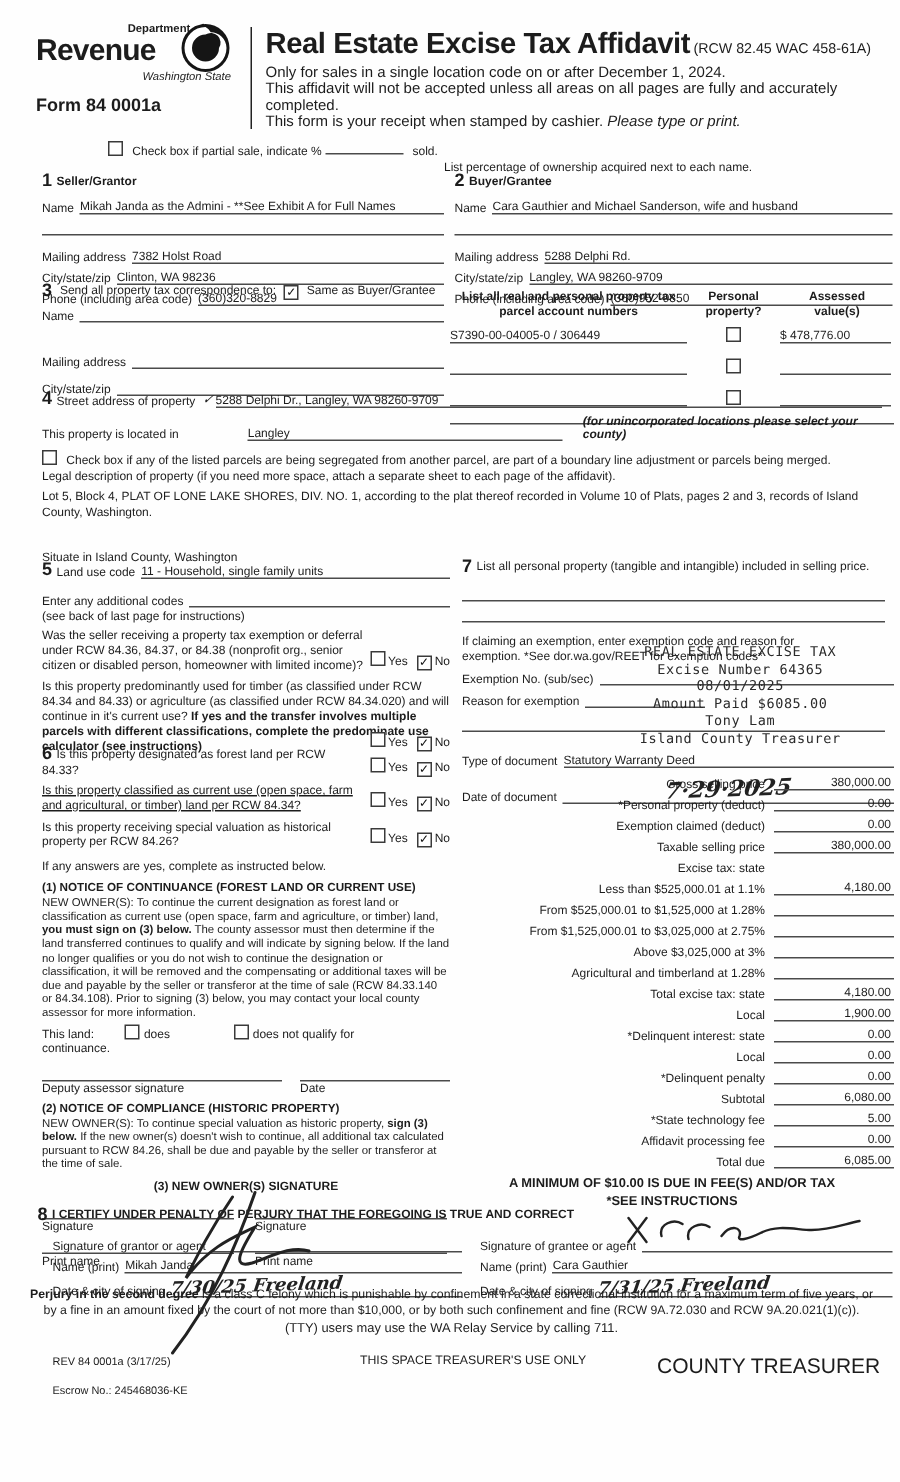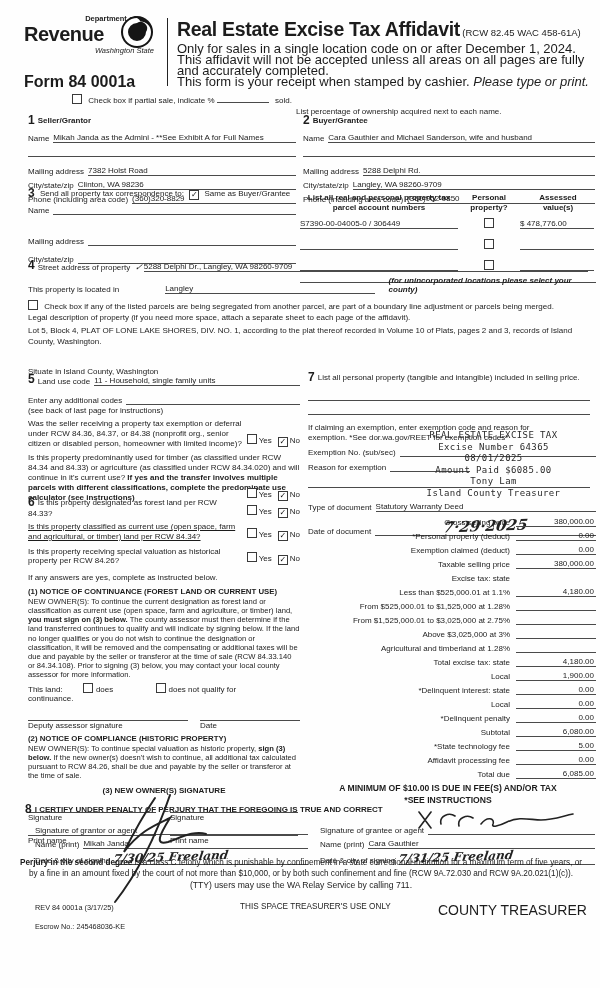--- a/index.html
+++ b/index.html
@@ -42,29 +42,29 @@
       <span style="font-size:20px;font-weight:bold;letter-spacing:-.5px;">Revenue</span>
       <span class="abs" style="left:96px;top:-8px;">
         <svg width="34" height="34" viewBox="0 0 34 34">
           <circle cx="17" cy="17" r="16" fill="#151515"></circle>
           <path d="M17 3 a14 14 0 1 0 14 14 c0 -6 -5 -10.5 -10.5 -10.5 a8 8 0 0 0 -3.5 -3.5z" fill="#fff"></path>
           <path d="M17 8 a9 9 0 1 0 9 9 a6.5 6.5 0 0 0 -9 -9z" fill="#151515"></path>
         </svg>
       </span>
     </div>
     <div class="i" style="text-align:right;padding-right:10px;font-size:7.5px;">Washington State</div>
-    <div class="b" style="font-size:16px;margin-top:18px;">Form 84 0001a</div>
+    <div class="b" style="font-size:12px;margin-top:8px;">Form 84 0001a</div>
   </div>
   <div class="abs" style="left:167px;top:18px;height:68px;border-left:1.5px solid #222;"></div>
   <div class="abs" style="left:177px;top:18px;width:418px;">
     <div>
       <span class="b" style="font-size:19.5px;letter-spacing:-.3px;">Real Estate Excise Tax Affidavit</span>
       <span style="font-size:9.5px;">(RCW 82.45 WAC 458-61A)</span>
     </div>
-    <div style="font-size:13px;margin-top:2px;line-height:11px;">
+    <div style="font-size:10px;margin-top:2px;line-height:11px;">
       <div>Only for sales in a single location code on or after December 1, 2024.</div>
       <div>This affidavit will not be accepted unless all areas on all pages are fully and accurately completed.</div>
       <div><span>This form is your receipt when stamped by cashier. </span><span class="i">Please type or print.</span></div>
     </div>
   </div>
 
   <div class="abs" style="left:28px;top:94px;width:560px;padding-left:44px;">
     <span class="cb"></span>
     <span style="margin-left:4px;">Check box if partial sale, indicate %</span>
     <span class="fill" style="width:52px;"></span>

